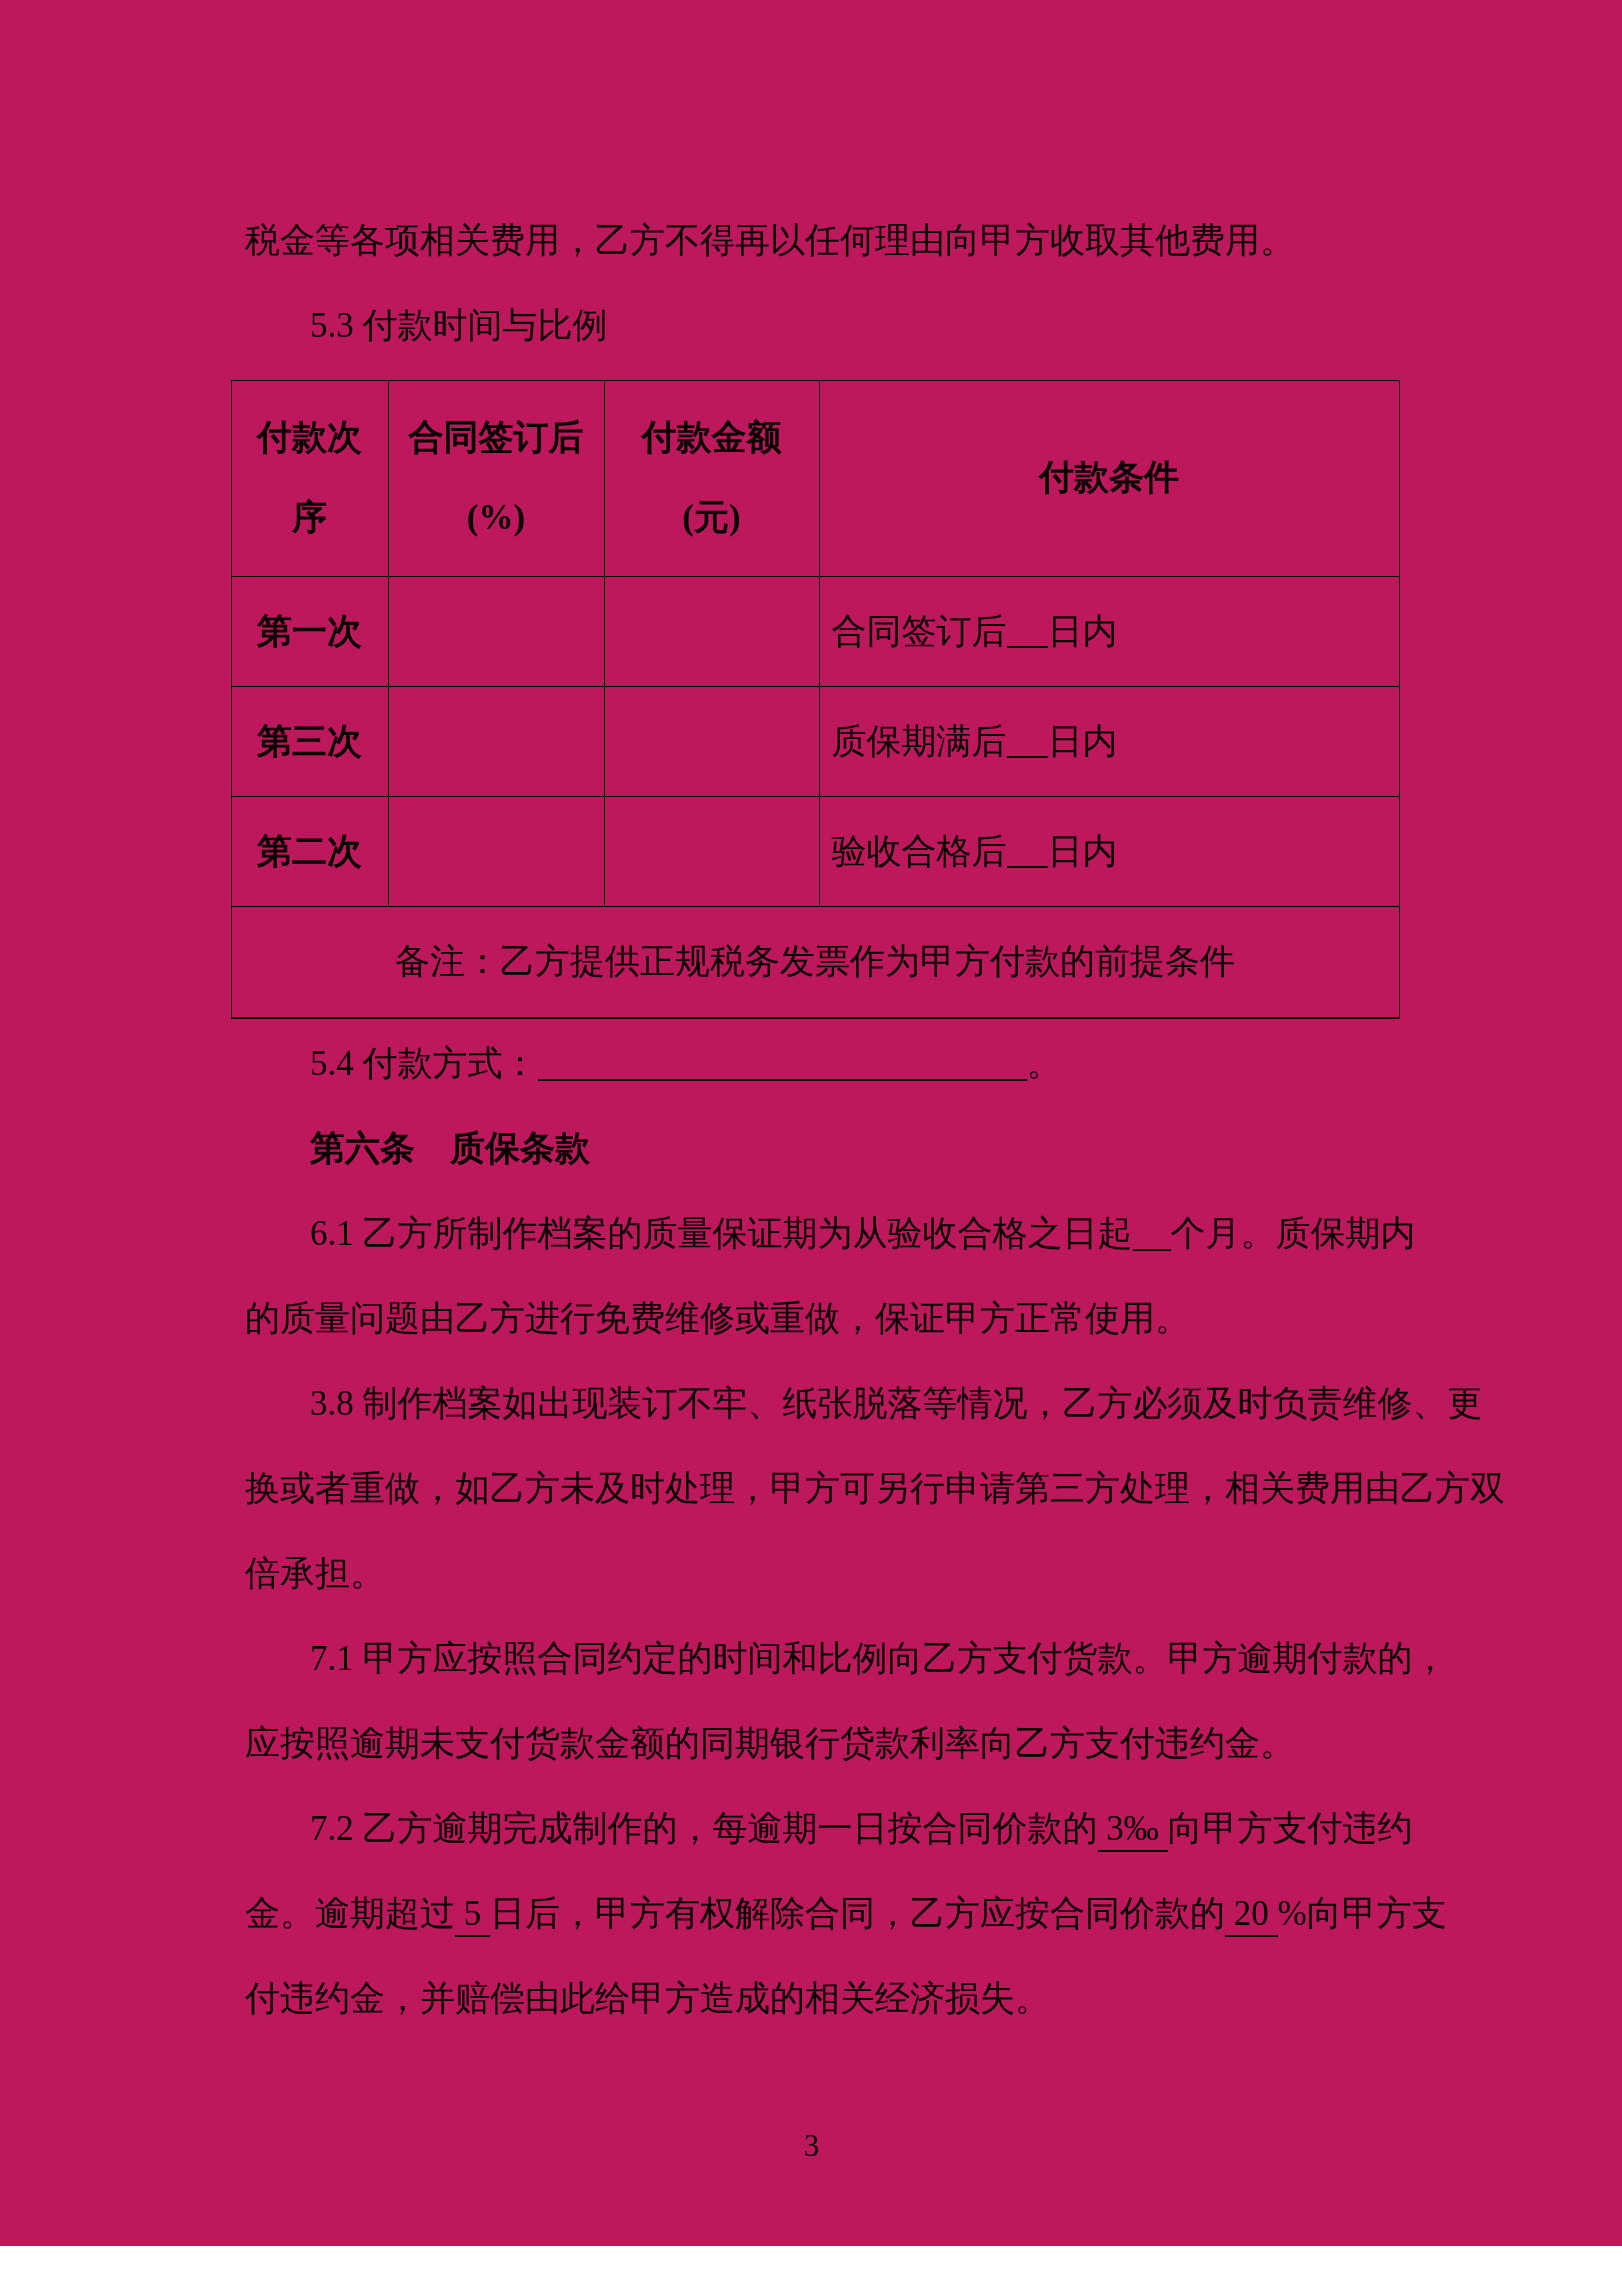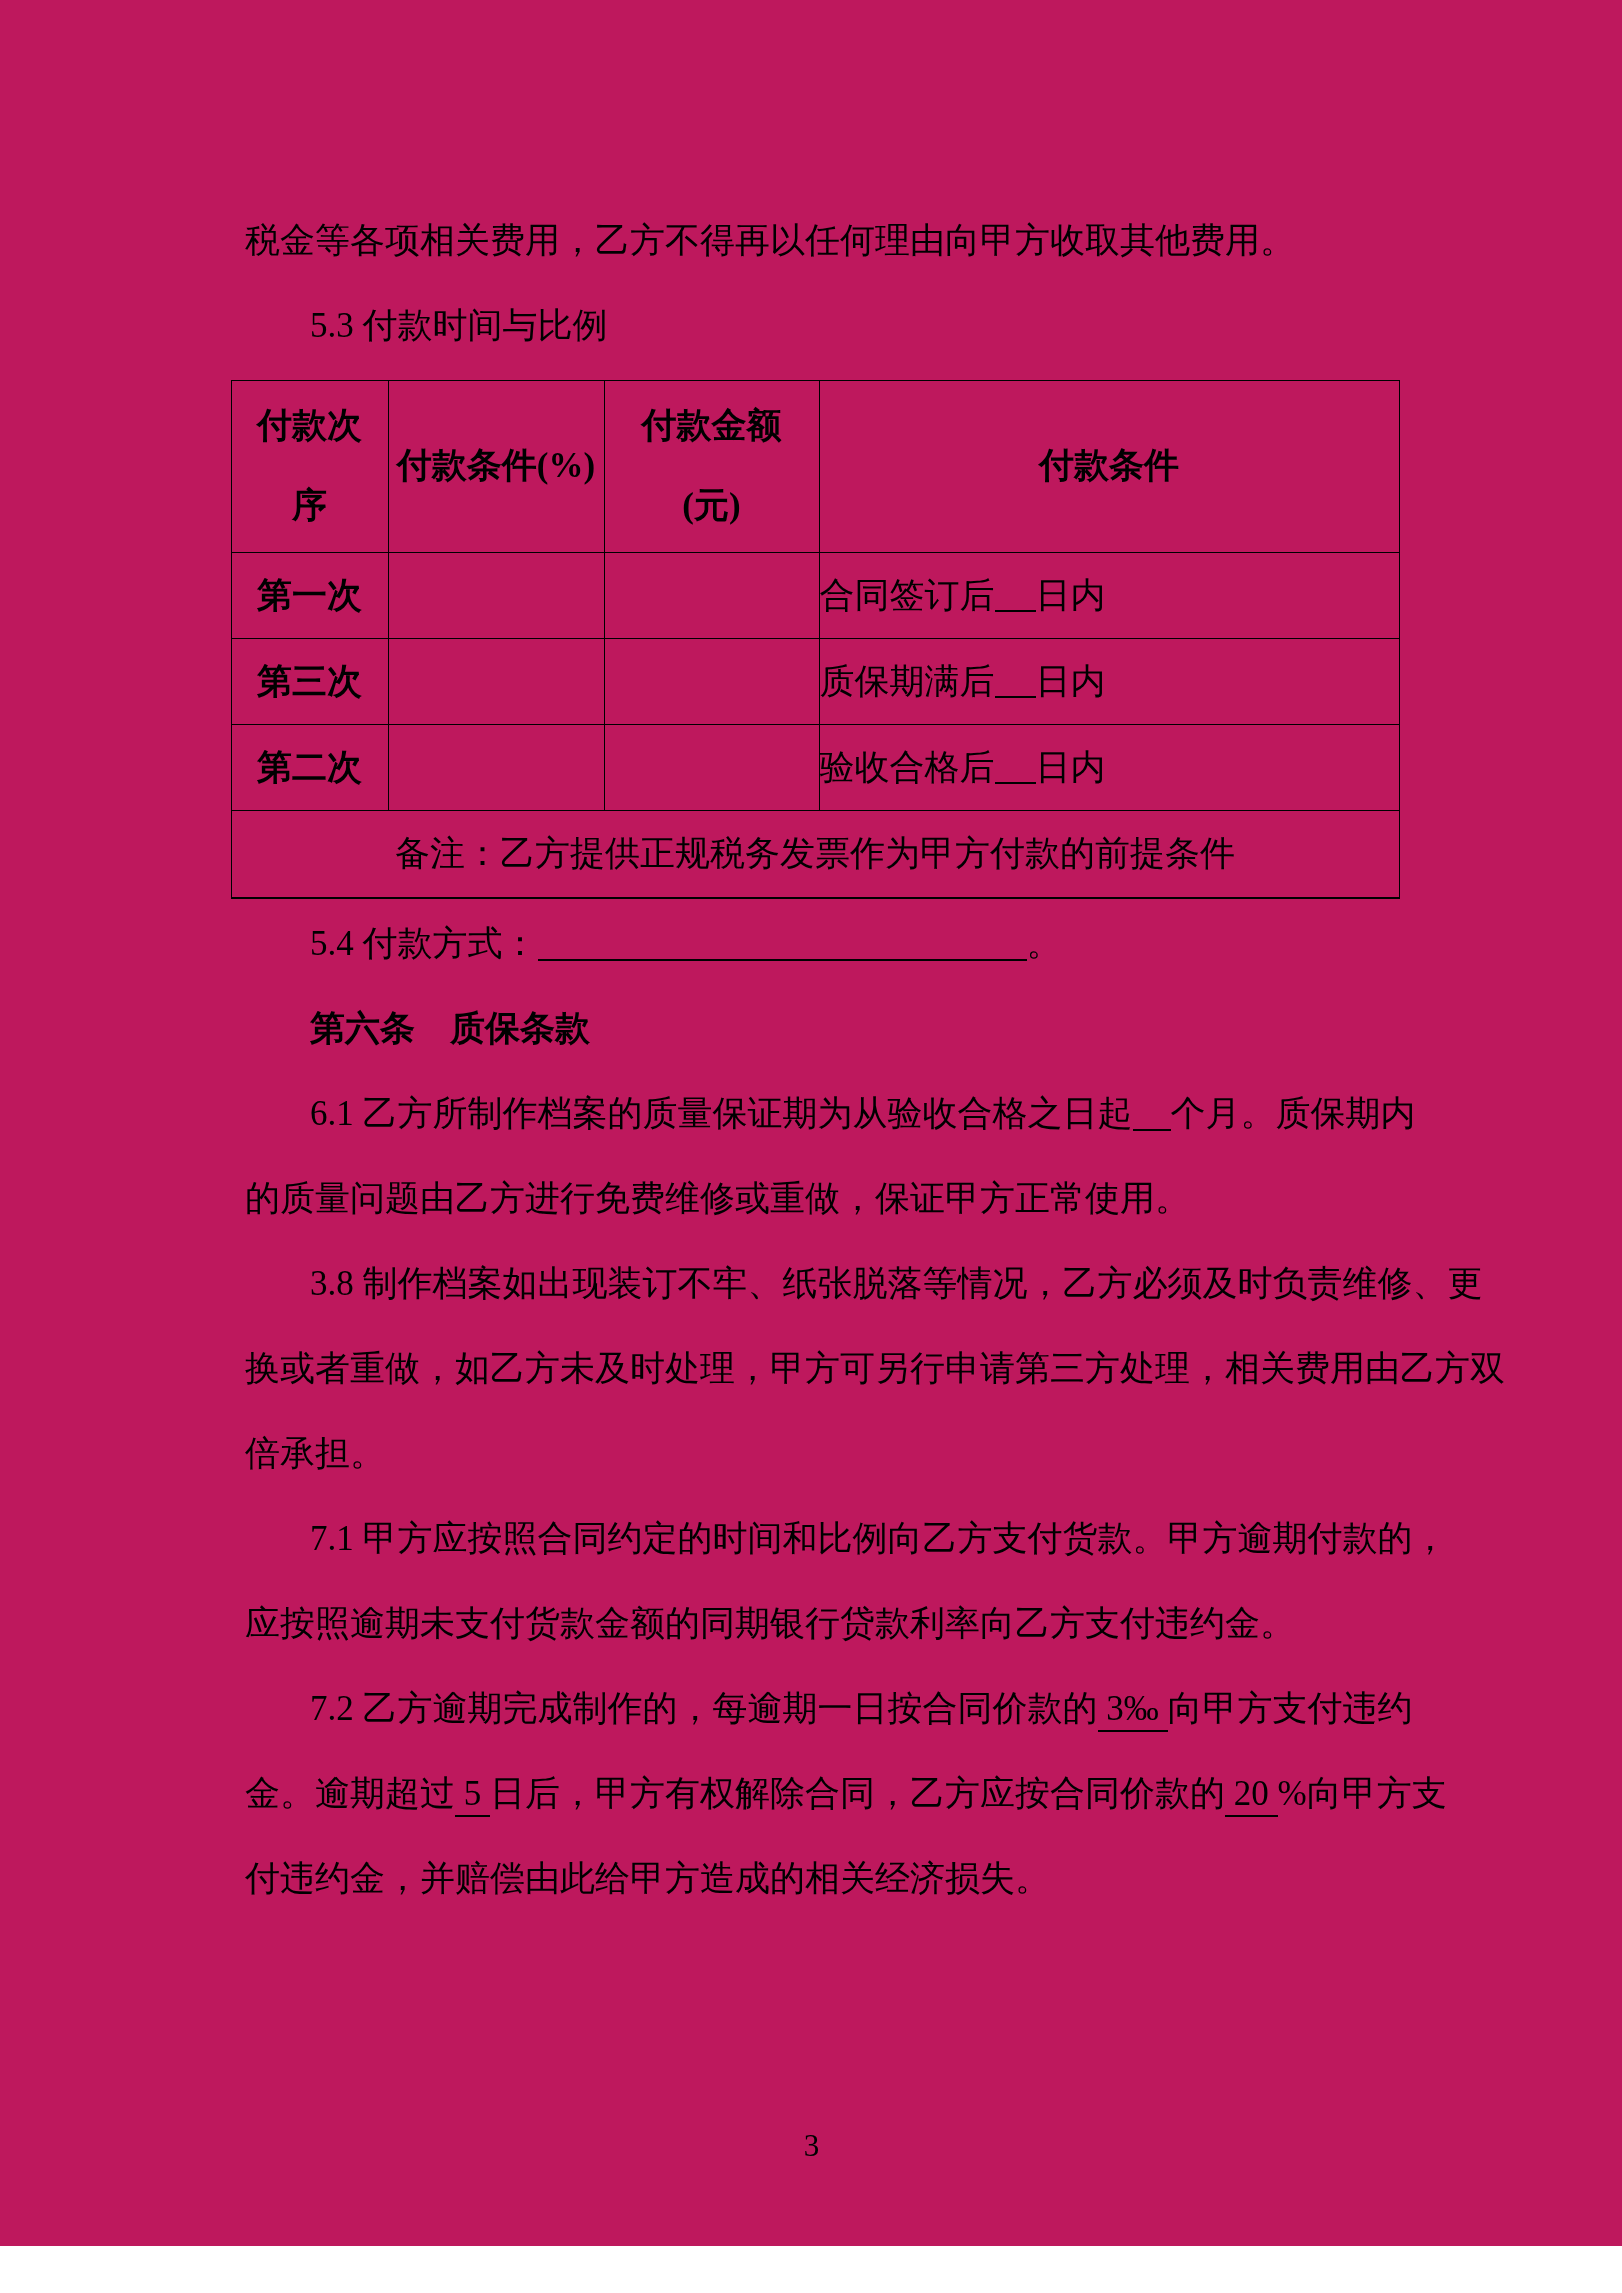--- a/index.html
+++ b/index.html
@@ -44,21 +44,21 @@
     table-layout: fixed;
     width: 1169px;
     margin: 11.8px 0 0 -14.5px;
     border: 1.8px solid #000;
     border-bottom-width: 2.7px;
     font-size: 35px;
   }
   table.pay td {
     border: 1.8px solid #000;
     vertical-align: middle;
-    padding: 0;
+    padding: 12px;
   }
   .header-row td {
     height: 171px;
     font-weight: bold;
     text-align: center;
     line-height: 80px;
   }
   .data-row td { height: 85px; }
   td.seq { text-align: center; font-weight: bold; }
   td.cond { text-align: left; padding-left: 12.7px; }
@@ -93,21 +93,21 @@
           <col style="width:215px">
           <col>
       </colgroup>
       <tbody>
         <tr class="header-row">
           <td>
             <div>付款次</div>
             <div>序</div>
           </td>
           <td>
-            <div>付款条件(%)</div>
+            <div>合同签订后(%)</div>
           </td>
           <td>
             <div>付款金额</div>
             <div>(元)</div>
           </td>
           <td>
             <div>付款条件</div>
           </td>
         </tr>
         <tr class="data-row">

